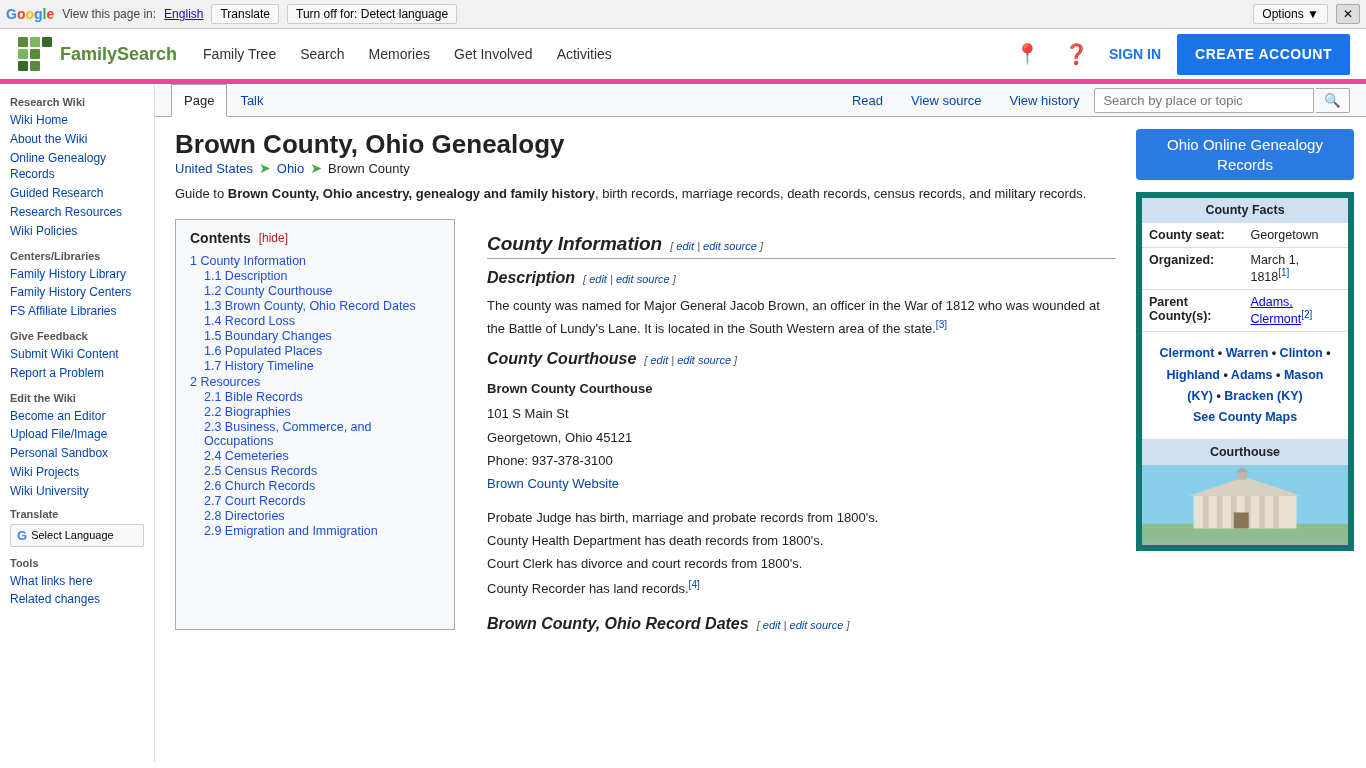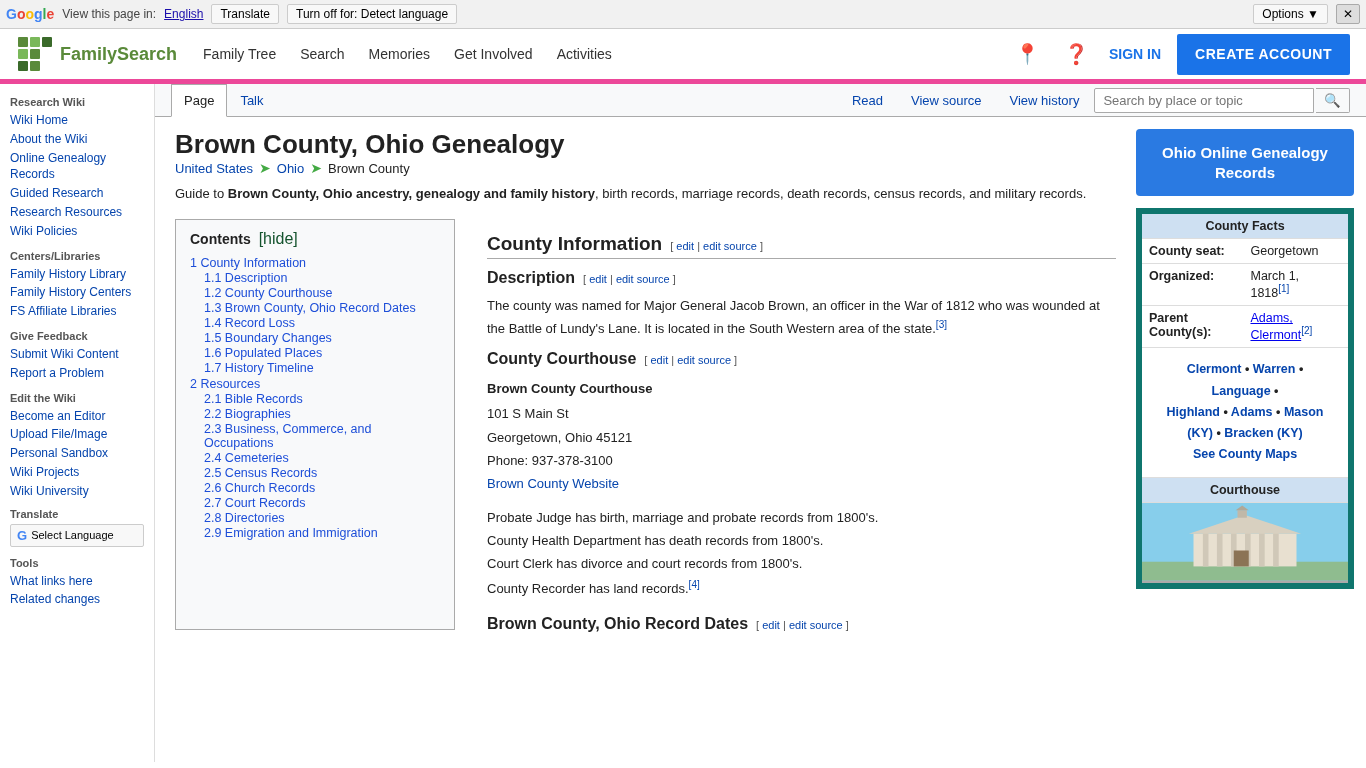--- a/index.html
+++ b/index.html
@@ -153,36 +153,37 @@
       float: left;
       background: #f8f9fa;
       border: 1px solid #aaa;
       padding: 10px 14px;
       margin: 0 16px 12px 0;
       min-width: 220px;
       max-width: 280px;
       font-size: 12.5px;
     }
     .contents-header { display: flex; align-items: center; gap: 8px; font-weight: bold; font-size: 14px; margin-bottom: 8px; }
-    .contents-hide { color: #14532d; text-decoration: none; font-size: 16px; font-weight: normal; }
+    .contents-hide { color: #b91c1c; text-decoration: none; font-size: 12px; font-weight: normal; }
     .contents-item { margin: 2px 0; }
     .contents-item > a { color: #1d4ed8; text-decoration: none; }
     .contents-sub { margin-left: 14px; }
     .contents-sub .contents-item { margin: 1px 0; }
 
     
     .section-heading {
       font-size: 19px;
       font-weight: bold;
       border-bottom: 1px solid #aaa;
       padding-bottom: 3px;
       margin: 14px 0 8px 0;
       display: flex;
       align-items: baseline;
       gap: 8px;
+      font-style: italic;
     }
     .section-heading.sub {
       font-size: 16px;
       border-bottom: none;
       margin: 10px 0 6px 0;
     }
     .edit-links { font-size: 11px; color: #555; font-weight: normal; }
     .edit-links a { color: #0645ad; text-decoration: none; }
 
     p { margin-bottom: 8px; line-height: 1.6; font-size: 13px; }
@@ -194,25 +195,25 @@
     
     #right-column {
       width: 230px;
       min-width: 230px;
       padding: 12px 12px 12px 0;
       float: right;
     }
     .ohio-btn {
       background: #2a7ae2;
       color: #fff;
-      padding: 14px 12px;
+      padding: 6px 12px;
       text-align: center;
       border-radius: 4px;
       font-size: 15px;
-      font-weight: bold;
+      font-weight: normal;
       cursor: pointer;
       margin-bottom: 12px;
       line-height: 1.3;
     }
     .neighboring-counties { padding: 6px 8px; font-size: 12.5px; line-height: 1.7; text-align: center; }
     .neighboring-counties a { color: #0645ad; text-decoration: none; }
     .facts-table { width: 100%; border-collapse: collapse; border: 6px solid #0f766e; }
     .facts-table td { padding: 5px 7px; border-top: 1px solid #ddd; vertical-align: top; font-size: 12.5px; }
     .facts-table td:first-child { font-weight: bold; }
     .facts-header { background: #cee0f2; text-align: center; font-weight: bold; padding: 5px; font-size: 13px; }
@@ -445,21 +446,21 @@
             <td>
               <a href="#">Adams,</a>
               <a href="#">Clermont</a><a href="#" class="ref-link">[2]</a>
             </td>
           </tr>
           <tr>
             <td colspan="2">
               <div class="neighboring-counties">
                 <a href="#">Clermont</a> •
                 <a href="#">Warren</a> •
-                <a href="#">Language</a> •<br>
+                <a href="#">Clinton</a> •<br>
                 <a href="#">Highland</a> •
                 <a href="#">Adams</a> •
                 <a href="#">Mason (KY)</a> •
                 <a href="#">Bracken (KY)</a><br>
                 <a href="#">See County Maps</a>
               </div>
             </td>
           </tr>
           <tr>
             <td colspan="2" class="facts-header">Courthouse</td>

